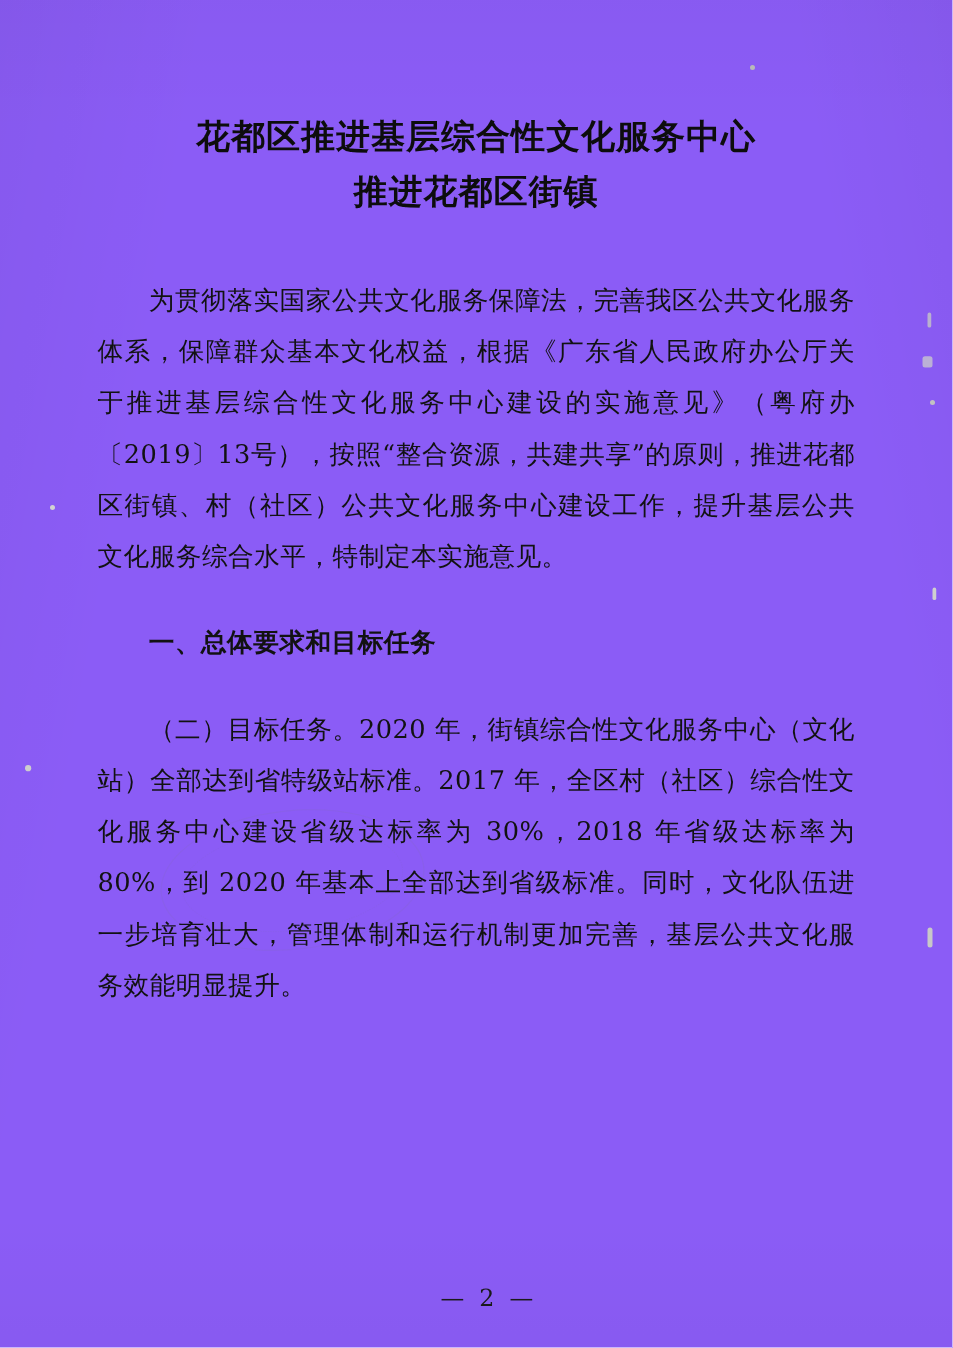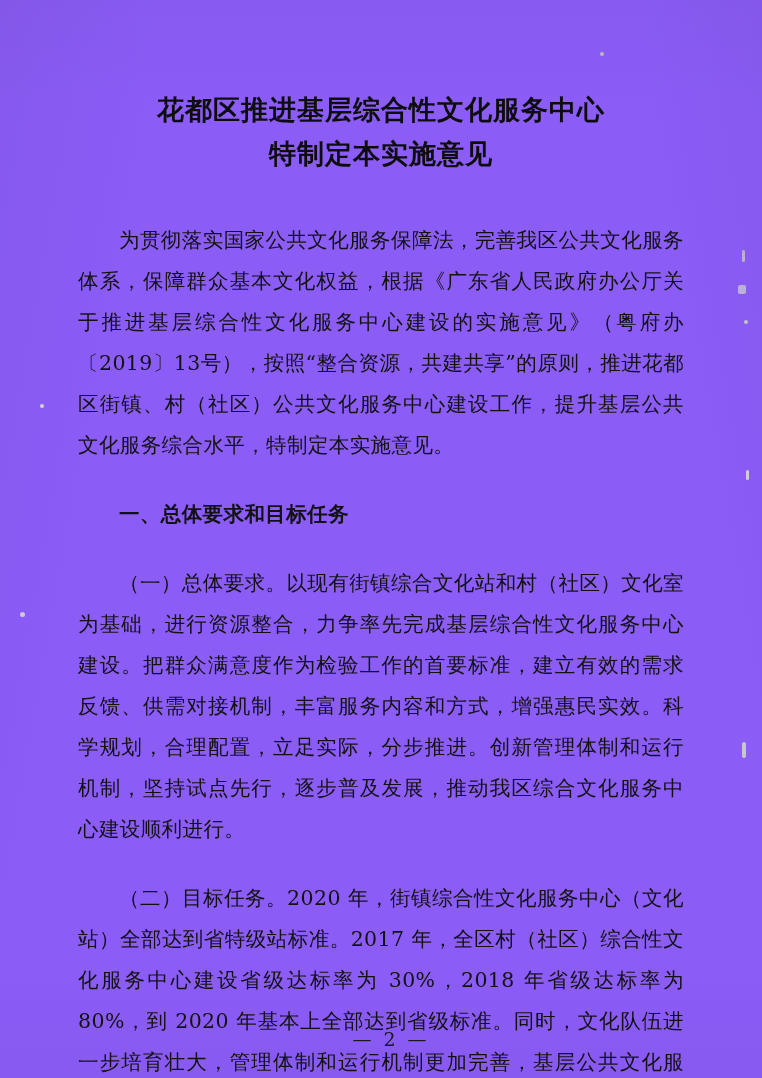--- a/index.html
+++ b/index.html
@@ -118,27 +118,26 @@
   <div class="smudge m5"></div>
   <div class="smudge m6"></div>
   <div class="smudge m7"></div>
   <div class="smudge m8"></div>
   <div class="stamp-ghost"></div>
 
   <div class="doc-body">
 
     <h1 class="doc-title">
       <span>花都区推进基层综合性文化服务中心</span>
-      <span class="line2">特制定本实施意见</span>
+      <span class="line2">推进花都区街镇</span>
     </h1>
 
     <p class="para first">为贯彻落实国家公共文化服务保障法，完善我区公共文化服务体系，保障群众基本文化权益，根据《广东省人民政府办公厅关于推进基层综合性文化服务中心建设的实施意见》（粤府办〔2019〕13号），按照“整合资源，共建共享”的原则，推进花都区街镇、村（社区）公共文化服务中心建设工作，提升基层公共文化服务综合水平，特制定本实施意见。</p>
 
     <p class="para heading">一、总体要求和目标任务</p>
 
-    <p class="para">（一）总体要求。以现有街镇综合文化站和村（社区）文化室为基础，进行资源整合，力争率先完成基层综合性文化服务中心建设。把群众满意度作为检验工作的首要标准，建立有效的需求反馈、供需对接机制，丰富服务内容和方式，增强惠民实效。科学规划，合理配置，立足实际，分步推进。创新管理体制和运行机制，坚持试点先行，逐步普及发展，推动我区综合文化服务中心建设顺利进行。</p>
 
     <p class="para">（二）目标任务。2020 年，街镇综合性文化服务中心（文化站）全部达到省特级站标准。2017 年，全区村（社区）综合性文化服务中心建设省级达标率为 30%，2018 年省级达标率为 80%，到 2020 年基本上全部达到省级标准。同时，文化队伍进一步培育壮大，管理体制和运行机制更加完善，基层公共文化服务效能明显提升。</p>
 
   </div>
 
   <div class="page-number">— 2 —</div>
 </div>
 
 </body></html>

